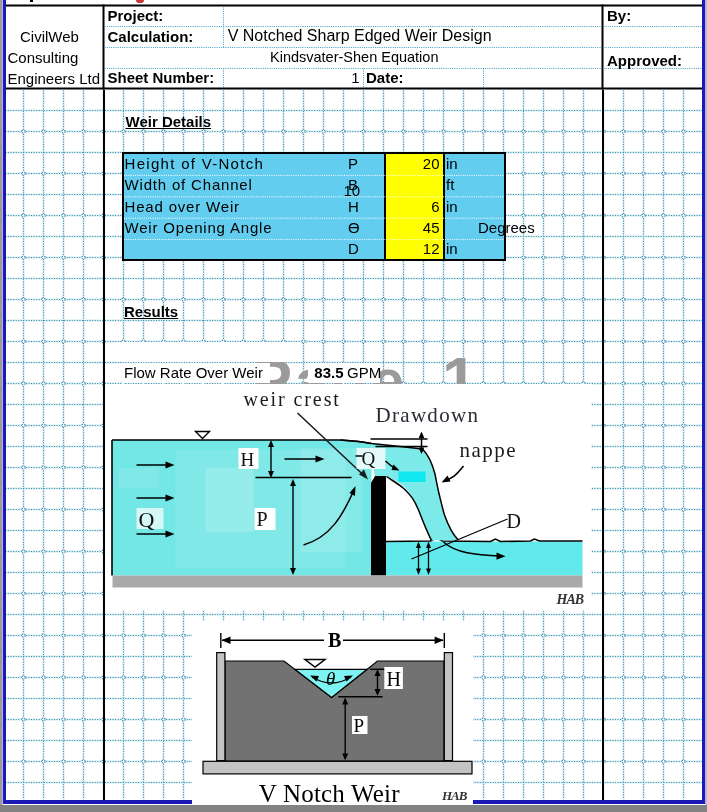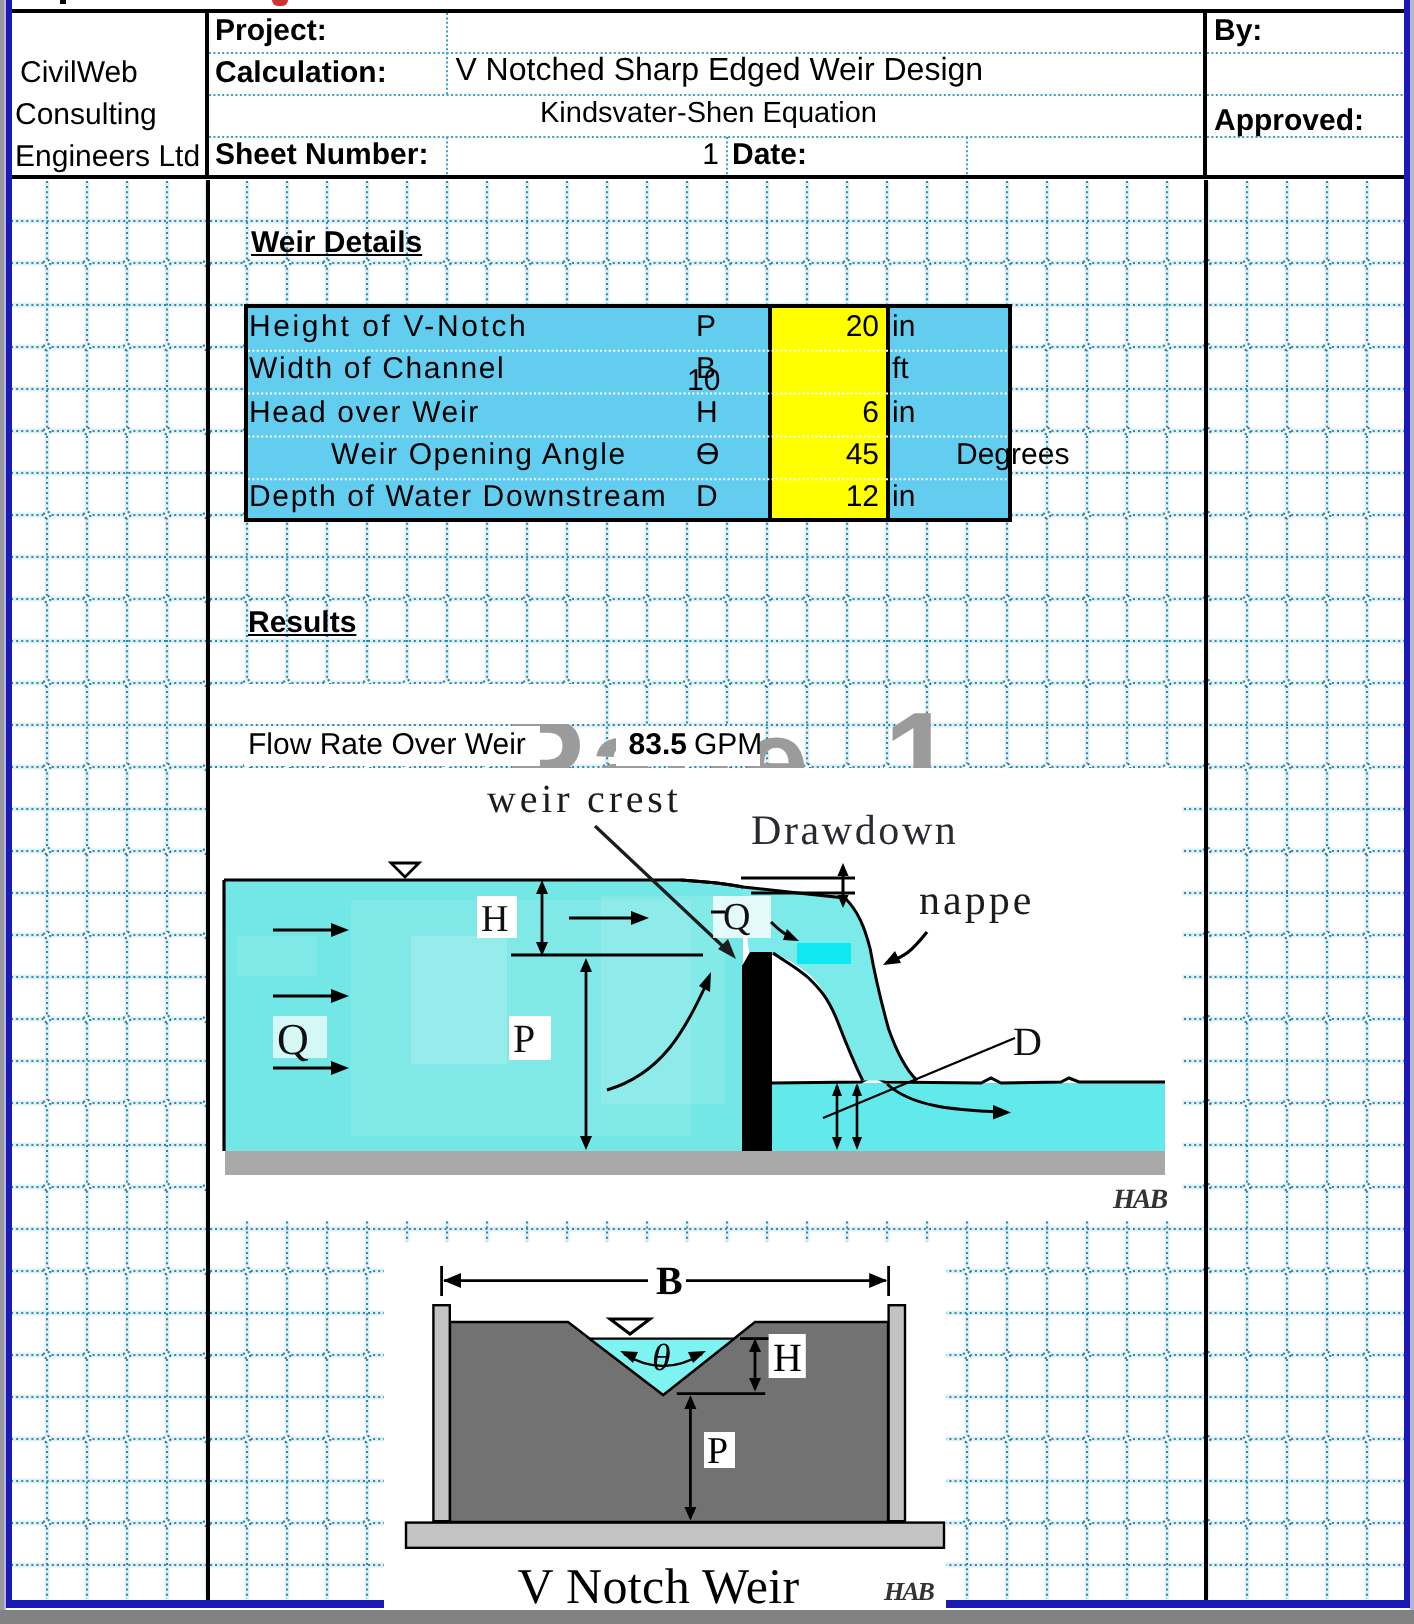--- a/index.html
+++ b/index.html
@@ -727,21 +727,21 @@
     <line x1="603.5" y1="47.5" x2="702" y2="47.5"></line>
     <line x1="603.5" y1="68.5" x2="702" y2="68.5"></line>
 
     <line x1="223.5" y1="6.5" x2="223.5" y2="47.5"></line>
     <line x1="223.5" y1="68.5" x2="223.5" y2="87.5"></line>
     <line x1="363.5" y1="68.5" x2="363.5" y2="87.5"></line>
     <line x1="483.5" y1="68.5" x2="483.5" y2="87.5"></line>
   </g>
 </svg>
 
-<div class="t" style="z-index:5;left:10px;top:29px;">CivilWeb</div>
+<div class="t" style="z-index:5;left:20px;top:29px;">CivilWeb</div>
 <div class="t" style="z-index:5;left:7.5px;top:50px;">Consulting</div>
 <div class="t" style="z-index:5;left:7.5px;top:71px;">Engineers Ltd</div>
 
 <div class="t b" style="z-index:5;left:107.5px;top:8.4px;">Project:</div>
 
 <div class="t b" style="z-index:5;left:607px;top:8.4px;">By:</div>
 
 <div class="t b" style="z-index:5;left:107.5px;top:29.4px;">Calculation:</div>
 
 <div class="t" style="z-index:5;left:270px;top:49.9px;font-size:14.5px;">Kindsvater-Shen Equation</div>
@@ -784,26 +784,25 @@
   <div class="t" style="left:3px;top:25.7px;letter-spacing:0.82px;">Width of Channel</div>
   <div class="t" style="left:226.5px;top:25.7px;">B</div>
   <div class="t" style="left:222px;top:31px;width:96px;text-align:left;">10</div>
   <div class="t" style="left:324.5px;top:25.7px;">ft</div>
   
   <div class="t" style="left:3px;top:47.1px;letter-spacing:0.82px;">Head over Weir</div>
   <div class="t" style="left:226.5px;top:47.1px;">H</div>
   <div class="t" style="left:222px;top:47.1px;width:96px;text-align:right;">6</div>
   <div class="t" style="left:324.5px;top:47.1px;">in</div>
   
-  <div class="t" style="left:3px;top:68.5px;letter-spacing:0.82px;margin-left:41px;">Weir Opening Angle</div>
+  <div class="t" style="left:3px;top:68.5px;letter-spacing:0.82px;">Weir Opening Angle</div>
   <div class="t" style="left:226.5px;top:68.5px;">ϴ</div>
   <div class="t" style="left:222px;top:68.5px;width:96px;text-align:right;">45</div>
   <div class="t" style="left:324.5px;top:68.5px;padding-left:32px;">Degrees</div>
   
-  <div class="t" style="left:3px;top:89.9px;letter-spacing:0.82px;">Depth of Water Downstream</div>
   <div class="t" style="left:226.5px;top:89.9px;">D</div>
   <div class="t" style="left:222px;top:89.9px;width:96px;text-align:right;">12</div>
   <div class="t" style="left:324.5px;top:89.9px;">in</div>
 </div>
 
 <div class="t b" style="z-index:5;left:124px;top:303.6px;text-decoration:underline;">Results</div>
 
 <div class="abs" style="z-index:3;left:122px;top:342px;width:178px;height:20px;background:#fff;"></div>
 
 

